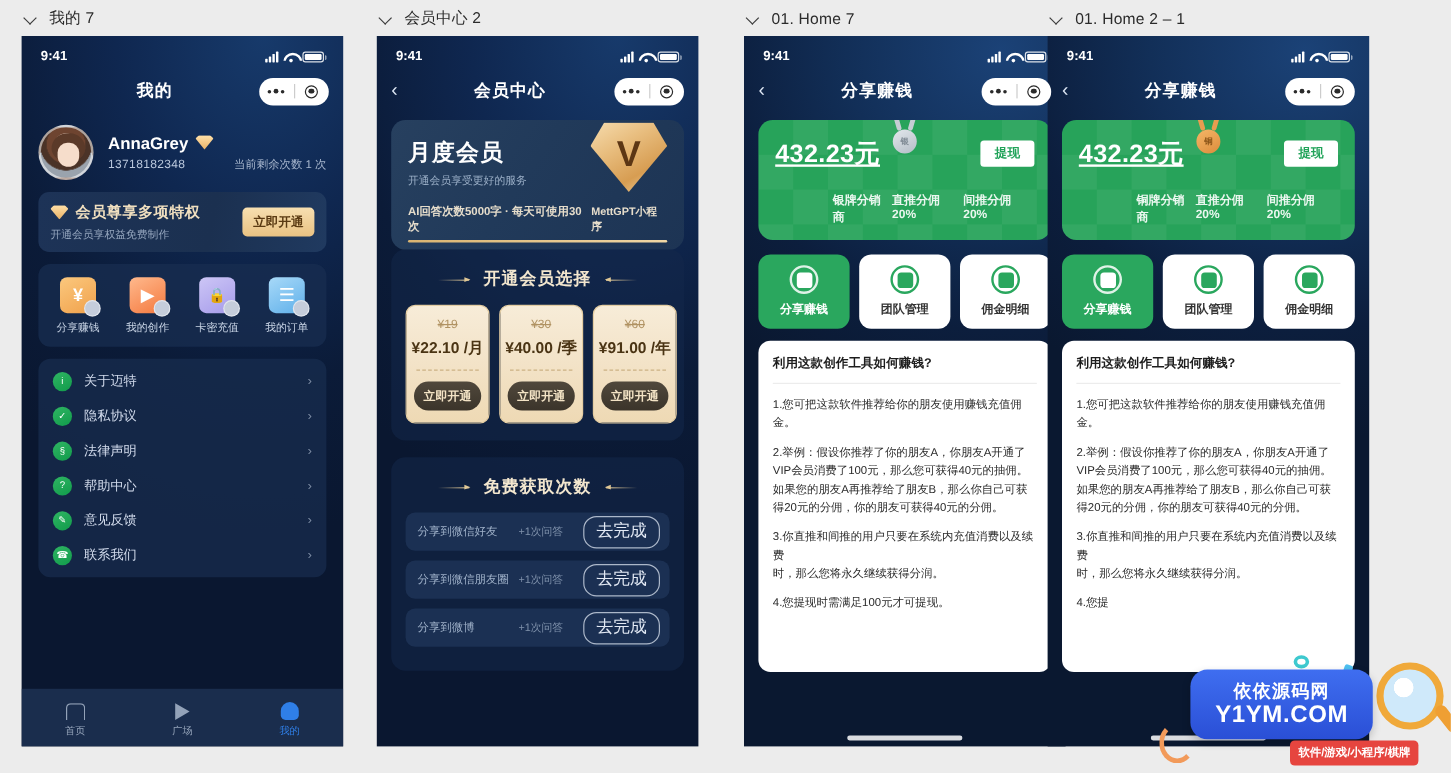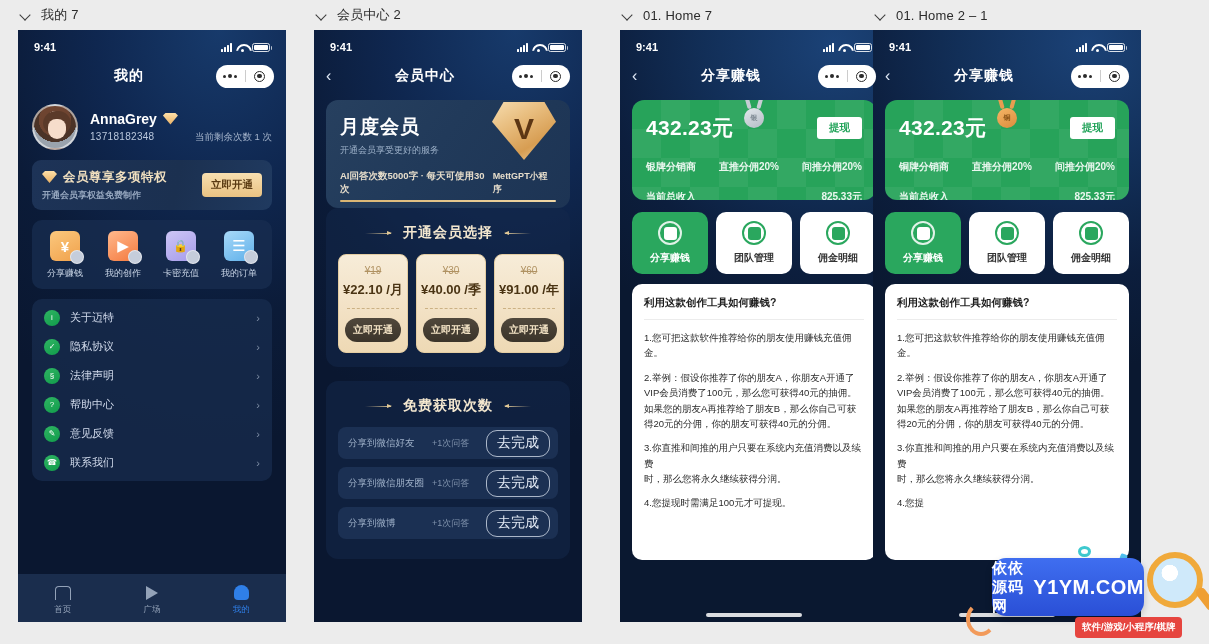--- a/index.html
+++ b/index.html
@@ -113,21 +113,21 @@
   .pcount { color: #a7b6cd; font-size: 9.5px; }
 
   .vipbanner {
     margin: 4px 14px 0 14px; height: 50px; border-radius: 9px;
     background: linear-gradient(100deg, #1d3357, #1b3050 60%, #203a60);
     display: flex; align-items: center; padding: 0 10px; gap: 7px;
   }
   .vb-left { flex: 1; }
   .vb-t { display: flex; align-items: center; gap: 6px; }
   .vb-title { color: #f0dfbf; font-size: 12.5px; font-weight: bold; letter-spacing: .5px; }
-  .vb-sub { color: #95a6be; font-size: 9px; margin-top: 3px; font-weight: bold; }
+  .vb-sub { color: #95a6be; font-size: 9px; margin-top: 3px; }
   .vb-btn {
     background: linear-gradient(180deg,#f7dfb0,#e9c283);
     color: #5a3a12; font-size: 10.5px; font-weight: bold;
     padding: 5px 9px; border-radius: 4px; white-space: nowrap;
   }
 
   .gridcard {
     margin: 10px 14px 0 14px; background: rgba(24,45,80,.75);
     border-radius: 10px; padding: 11px 4px 9px 4px;
     display: flex; justify-content: space-around;
@@ -225,40 +225,40 @@
     margin: 6px 12px 0 12px; height: 100px; border-radius: 12px; position: relative; overflow: hidden;
     background: #27a35a; padding: 14px 14px 0 14px;
   }
   .earncard .pat { position:absolute; inset:0; opacity:.5;
     background:
       linear-gradient(45deg, rgba(255,255,255,.12) 25%, transparent 25%, transparent 75%, rgba(255,255,255,.12) 75%),
       linear-gradient(45deg, rgba(255,255,255,.12) 25%, transparent 25%, transparent 75%, rgba(255,255,255,.12) 75%);
     background-size: 58px 58px; background-position: 0 0, 29px 29px;
   }
   .e-top { position:relative; display:flex; align-items:center; justify-content:space-between; }
-  .e-amt { color:#fff; font-size:21px; font-weight:bold; letter-spacing:.3px; }
+  .e-amt { color:#fff; font-size:21px; font-weight:bold; letter-spacing:.3px;text-decoration:underline; }
   .e-btn { background:#fff; color:#21a359; font-size:10.5px; font-weight:bold; padding:4px 12px; border-radius:3px; }
   .medal { position:absolute; left:50%; top:-4px; transform:translateX(-50%); width:26px; height:32px; }
   .medal .rib { position:absolute; left:50%; top:0; transform:translateX(-50%); width:18px; height:13px; }
   .medal .rib::before, .medal .rib::after {
     content:""; position:absolute; top:0; width:4px; height:13px; border-radius:2px;
   }
   .medal .rib::before { left:1px; transform: rotate(-16deg); }
   .medal .rib::after { right:1px; transform: rotate(16deg); }
   .medal .disc {
     position:absolute; left:50%; bottom:0; transform:translateX(-50%);
     width:20px; height:20px; border-radius:50%;
     display:flex; align-items:center; justify-content:center;
     font-size:7px; font-weight:bold; color:#fff;
   }
   .medal.silver .rib::before, .medal.silver .rib::after { background:#c6cdd4; }
   .medal.silver .disc { background:linear-gradient(150deg,#e3e8ed,#b3bcc5); color:#7f8a94; }
   .medal.bronze .rib::before, .medal.bronze .rib::after { background:#e79d50; }
   .medal.bronze .disc { background:linear-gradient(150deg,#f5b667,#dc8c3c); color:#8a5418; }
-  .e-r2 { position:relative; display:flex; justify-content:space-between; margin-top: 18px; }
+  .e-r2 { position:relative; display:flex; justify-content:flex-start; margin-top: 18px; margin-left: 48px; }
   .e-r2 span { color:#eaf7ef; font-size:10px; font-weight:bold; }
   .e-r3 { position:relative; display:flex; justify-content:space-between; margin-top: 16px; }
   .e-r3 span { color:#eaf7ef; font-size:10px; font-weight:bold; }
 
   .etabs { display:flex; gap:8px; margin: 12px 12px 0 12px; }
   .etab {
     flex:1; height: 62px; border-radius: 10px; background:#fff;
     display:flex; flex-direction:column; align-items:center; justify-content:center; gap:6px;
   }
   .etab.active { background:#2aa75e; }
@@ -277,21 +277,21 @@
   .faq-div { height:1px; background:#ececec; margin: 9px 0 10px 0; }
   .faq-p { color:#2b2b2b; font-size:9.5px; line-height:1.62; margin-bottom: 9px; }
 
   .homebar { position:absolute; left:50%; transform:translateX(-50%); bottom:5px; width:96px; height:4px; border-radius:3px; background:#fff; opacity:.85; }
 
   
   .watermark { position:absolute; right:0; bottom:0; width:249px; height:104px; z-index: 30; }
   .wm-blue {
     position:absolute; left:32px; top:18px; width:152px; height:58px; border-radius:14px;
     background: linear-gradient(180deg,#3f6ef0,#2a4fd6);
-    display:flex; flex-direction:row; align-items:center; justify-content:center;
+    display:flex; flex-direction:column; align-items:center; justify-content:center;
     box-shadow: 0 3px 7px rgba(0,0,0,.2);
   }
   .wm-cn { color:#fff; font-size:15px; font-weight:bold; letter-spacing:1px; }
   .wm-en { color:#fff; font-size:20px; font-weight:bold; letter-spacing:.5px; line-height:1.05; }
   .wm-red {
     position:absolute; left:115px; bottom:6px; background:#e6453f; color:#fff;
     font-size:9.5px; font-weight:bold; padding:4px 7px; border-radius:4px; white-space:nowrap;
   }
   .wm-glass {
     position:absolute; right:6px; top:12px; width:56px; height:56px; border-radius:50%;

